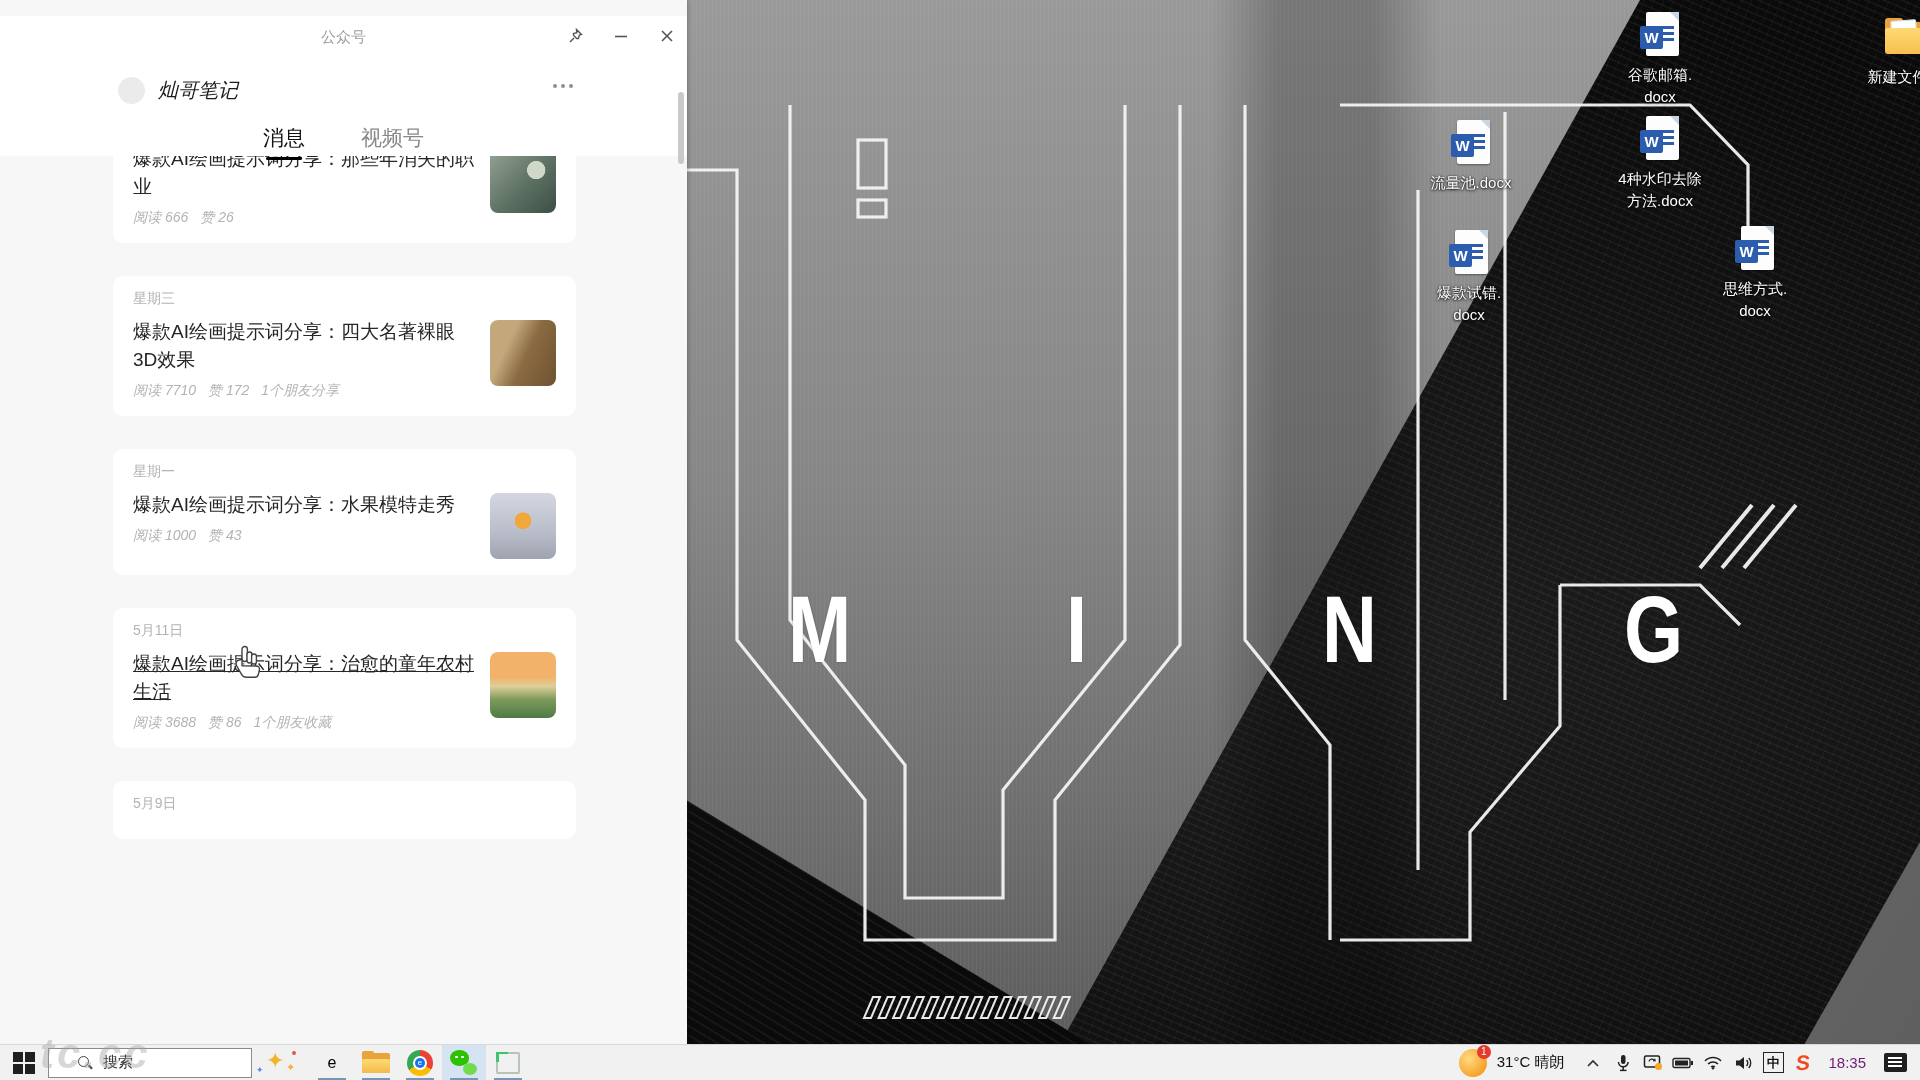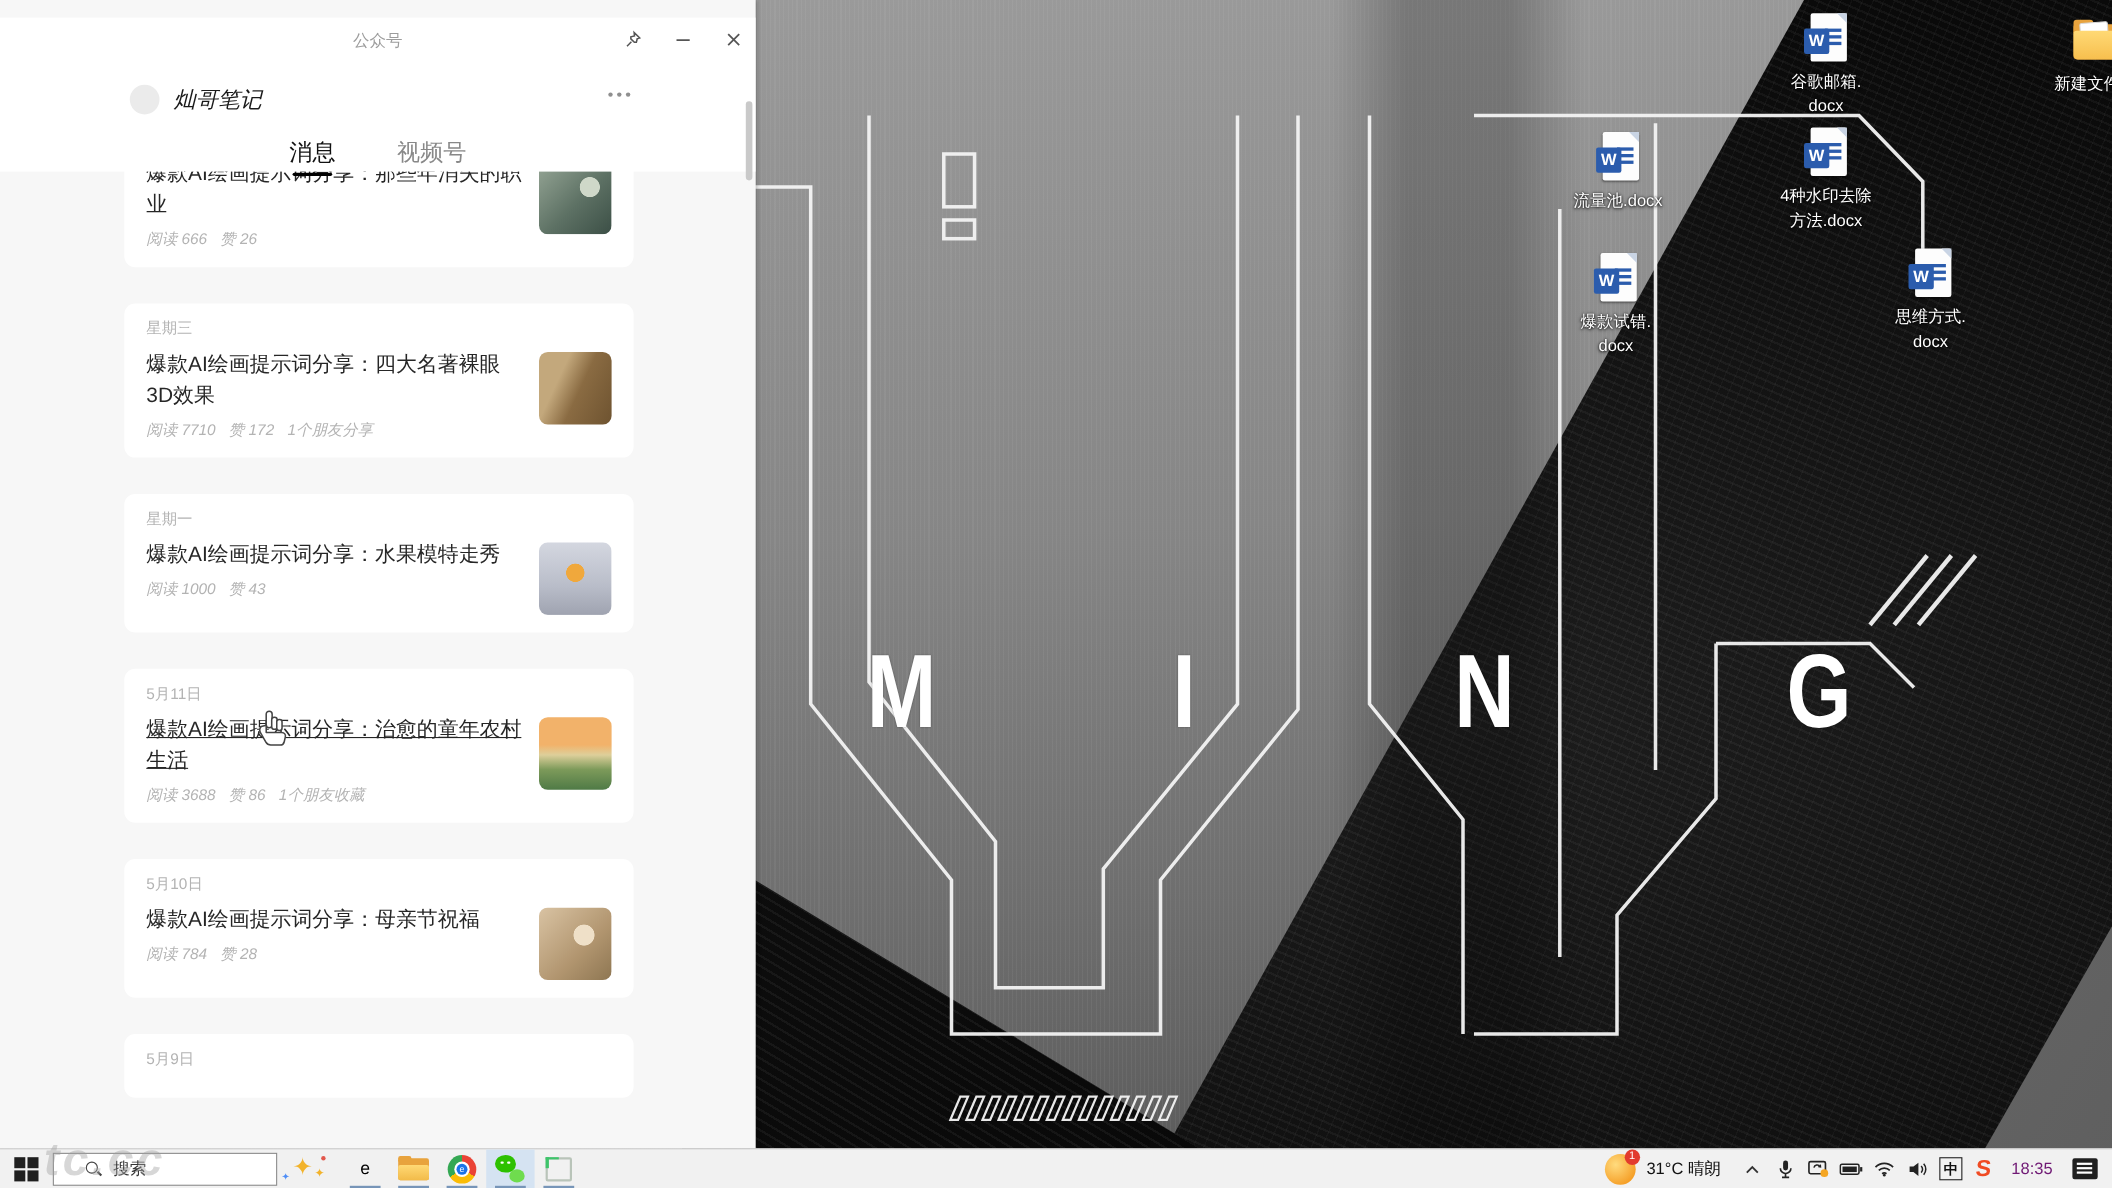--- a/index.html
+++ b/index.html
@@ -405,32 +405,20 @@
       <div class="card-main">
         <div class="card-title">爆款AI绘画提示词分享：治愈的童年农村生活</div>
         <div class="card-stats">
           <span class="st-read">阅读 3688</span><span class="st-like">赞 86</span><span class="st-extra">1个朋友收藏</span>
         </div>
       </div>
       <div class="thumb t4"></div>
     </div>
   </div>
         <div class="card">
-    <div class="card-date">5月10日</div>
-    <div class="card-row">
-      <div class="card-main">
-        <div class="card-title">爆款AI绘画提示词分享：母亲节祝福</div>
-        <div class="card-stats">
-          <span class="st-read">阅读 784</span><span class="st-like">赞 28</span>
-        </div>
-      </div>
-      <div class="thumb t5"></div>
-    </div>
-  </div>
-        <div class="card">
     <div class="card-date">5月9日</div>
   </div>
       </div>
     <div class="scrollbar-thumb"></div>
   </div>
 
   <svg class="cursor" width="30" height="34" viewBox="0 0 30 34">
     <g stroke="#444" stroke-width="1.4" fill="#fff" stroke-linejoin="round">
       <rect x="10" y="1.5" width="5.4" height="15" rx="2.7"></rect>
       <rect x="15" y="7" width="5" height="11" rx="2.4"></rect>

